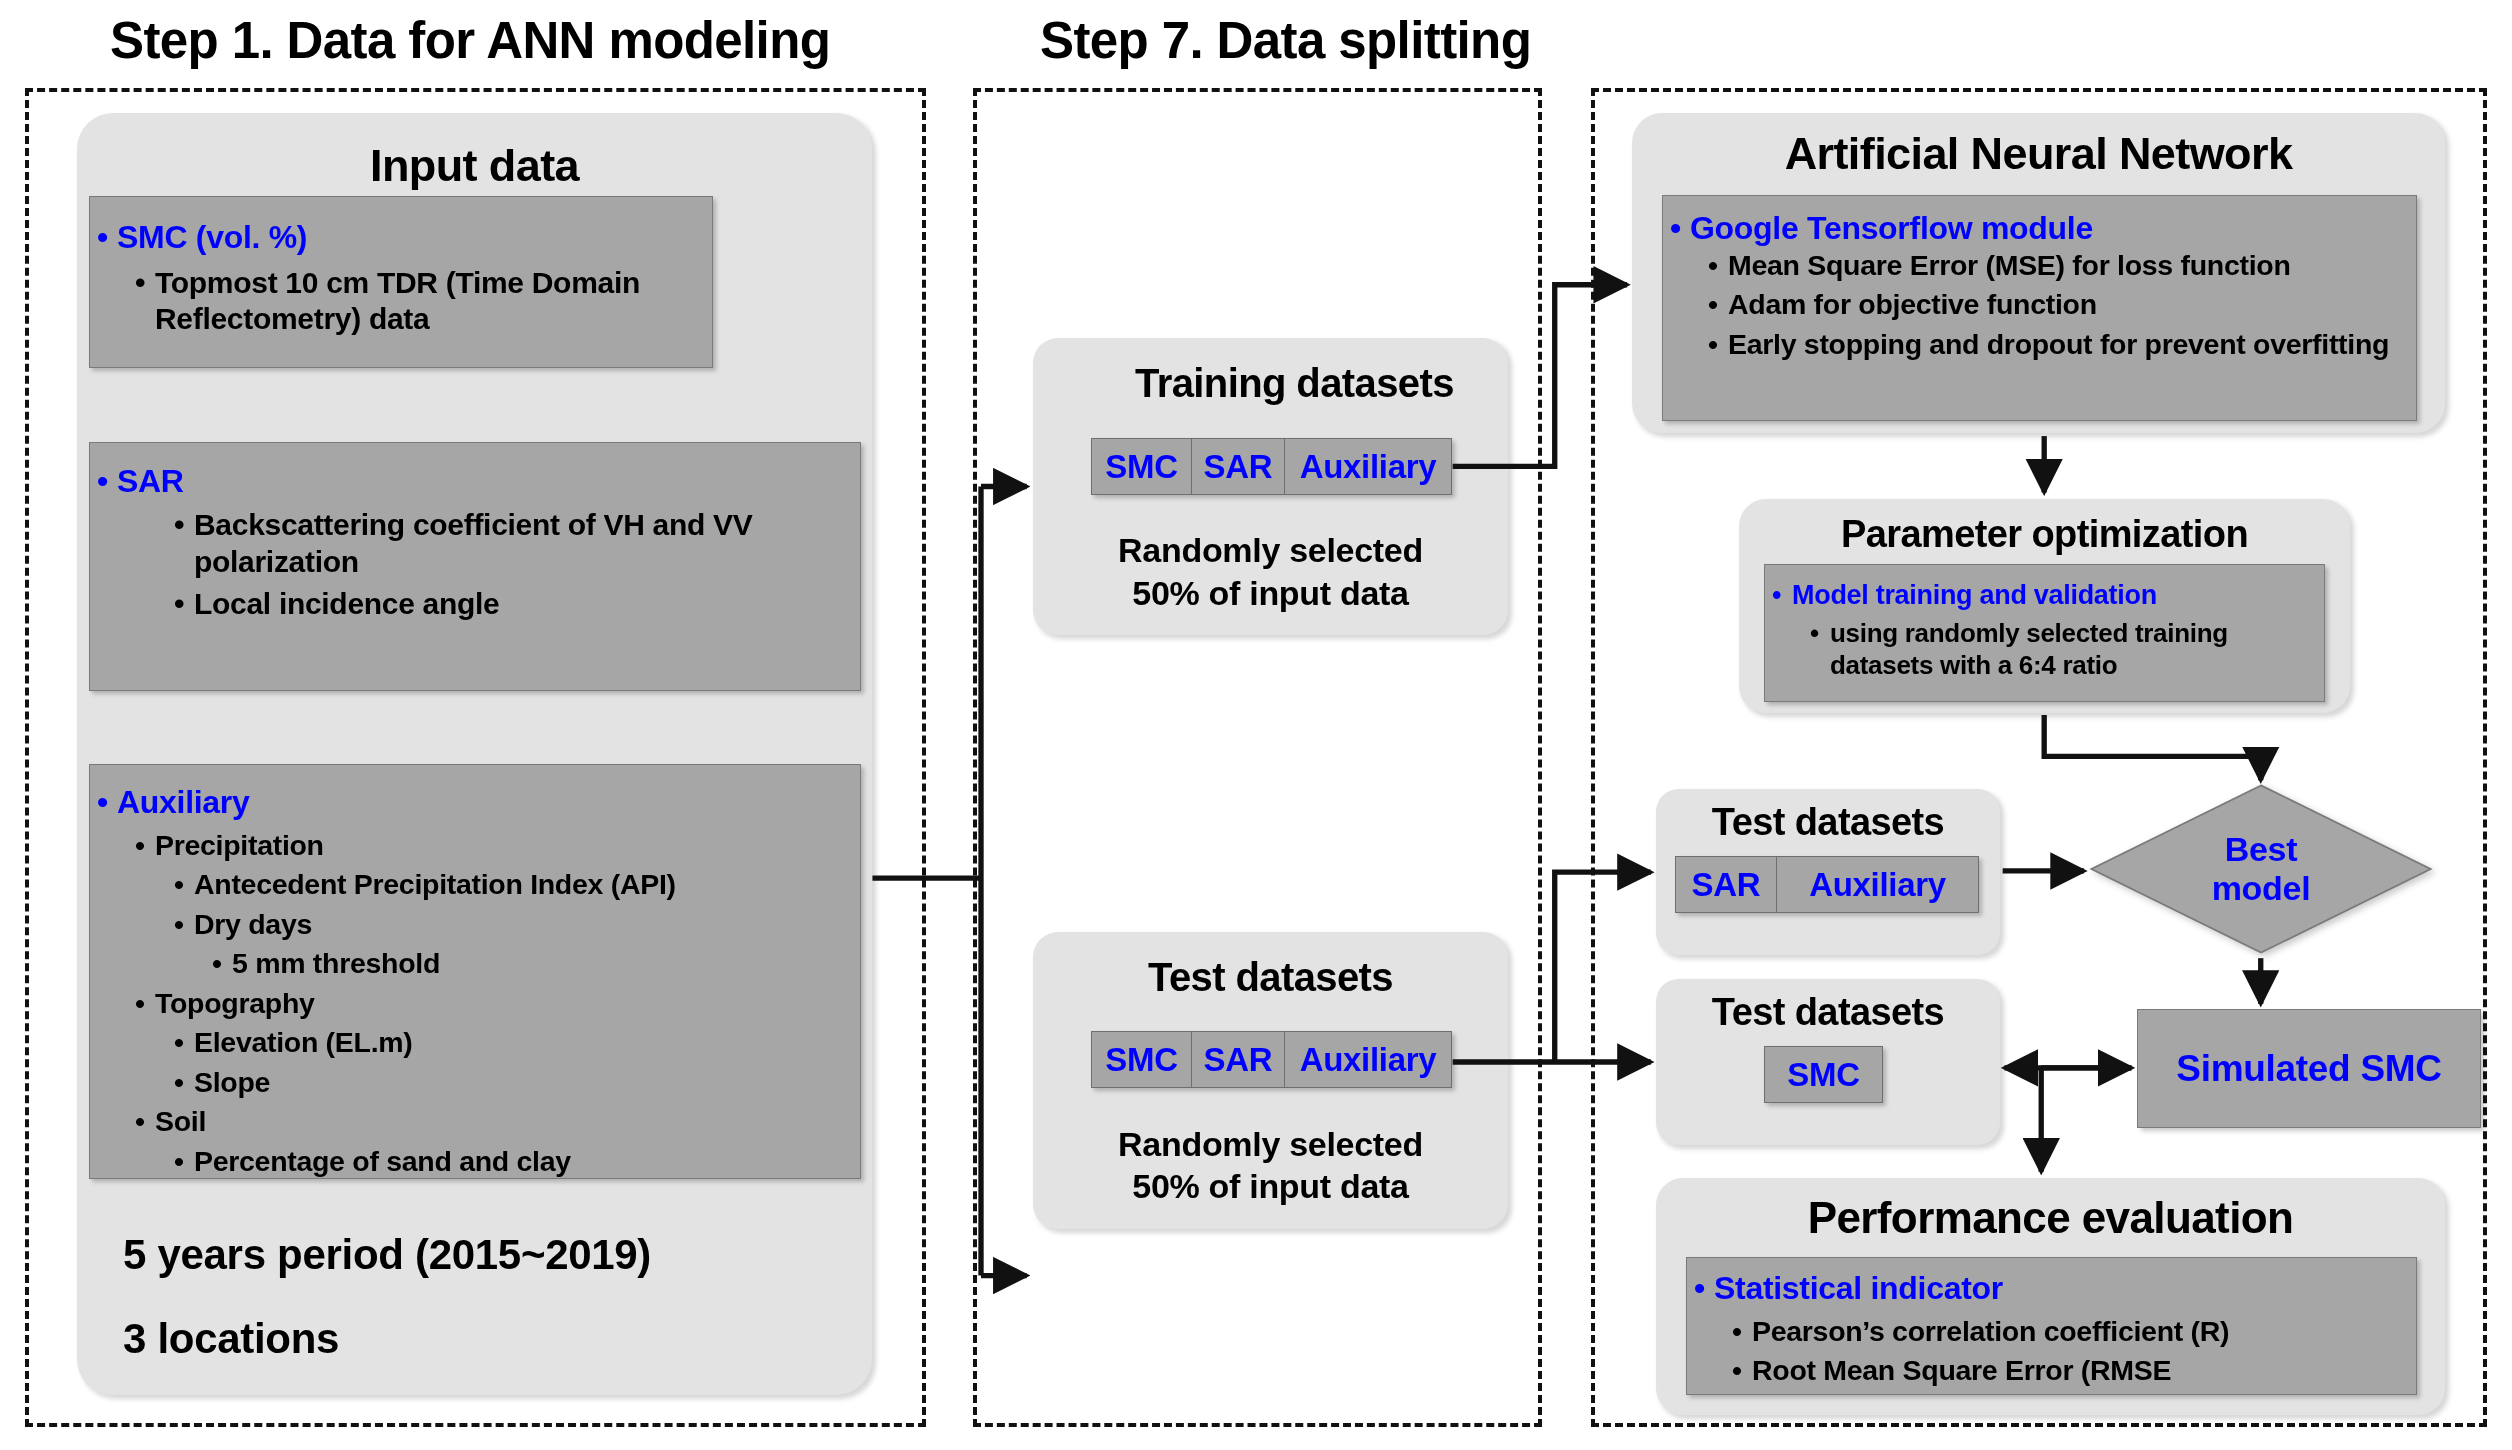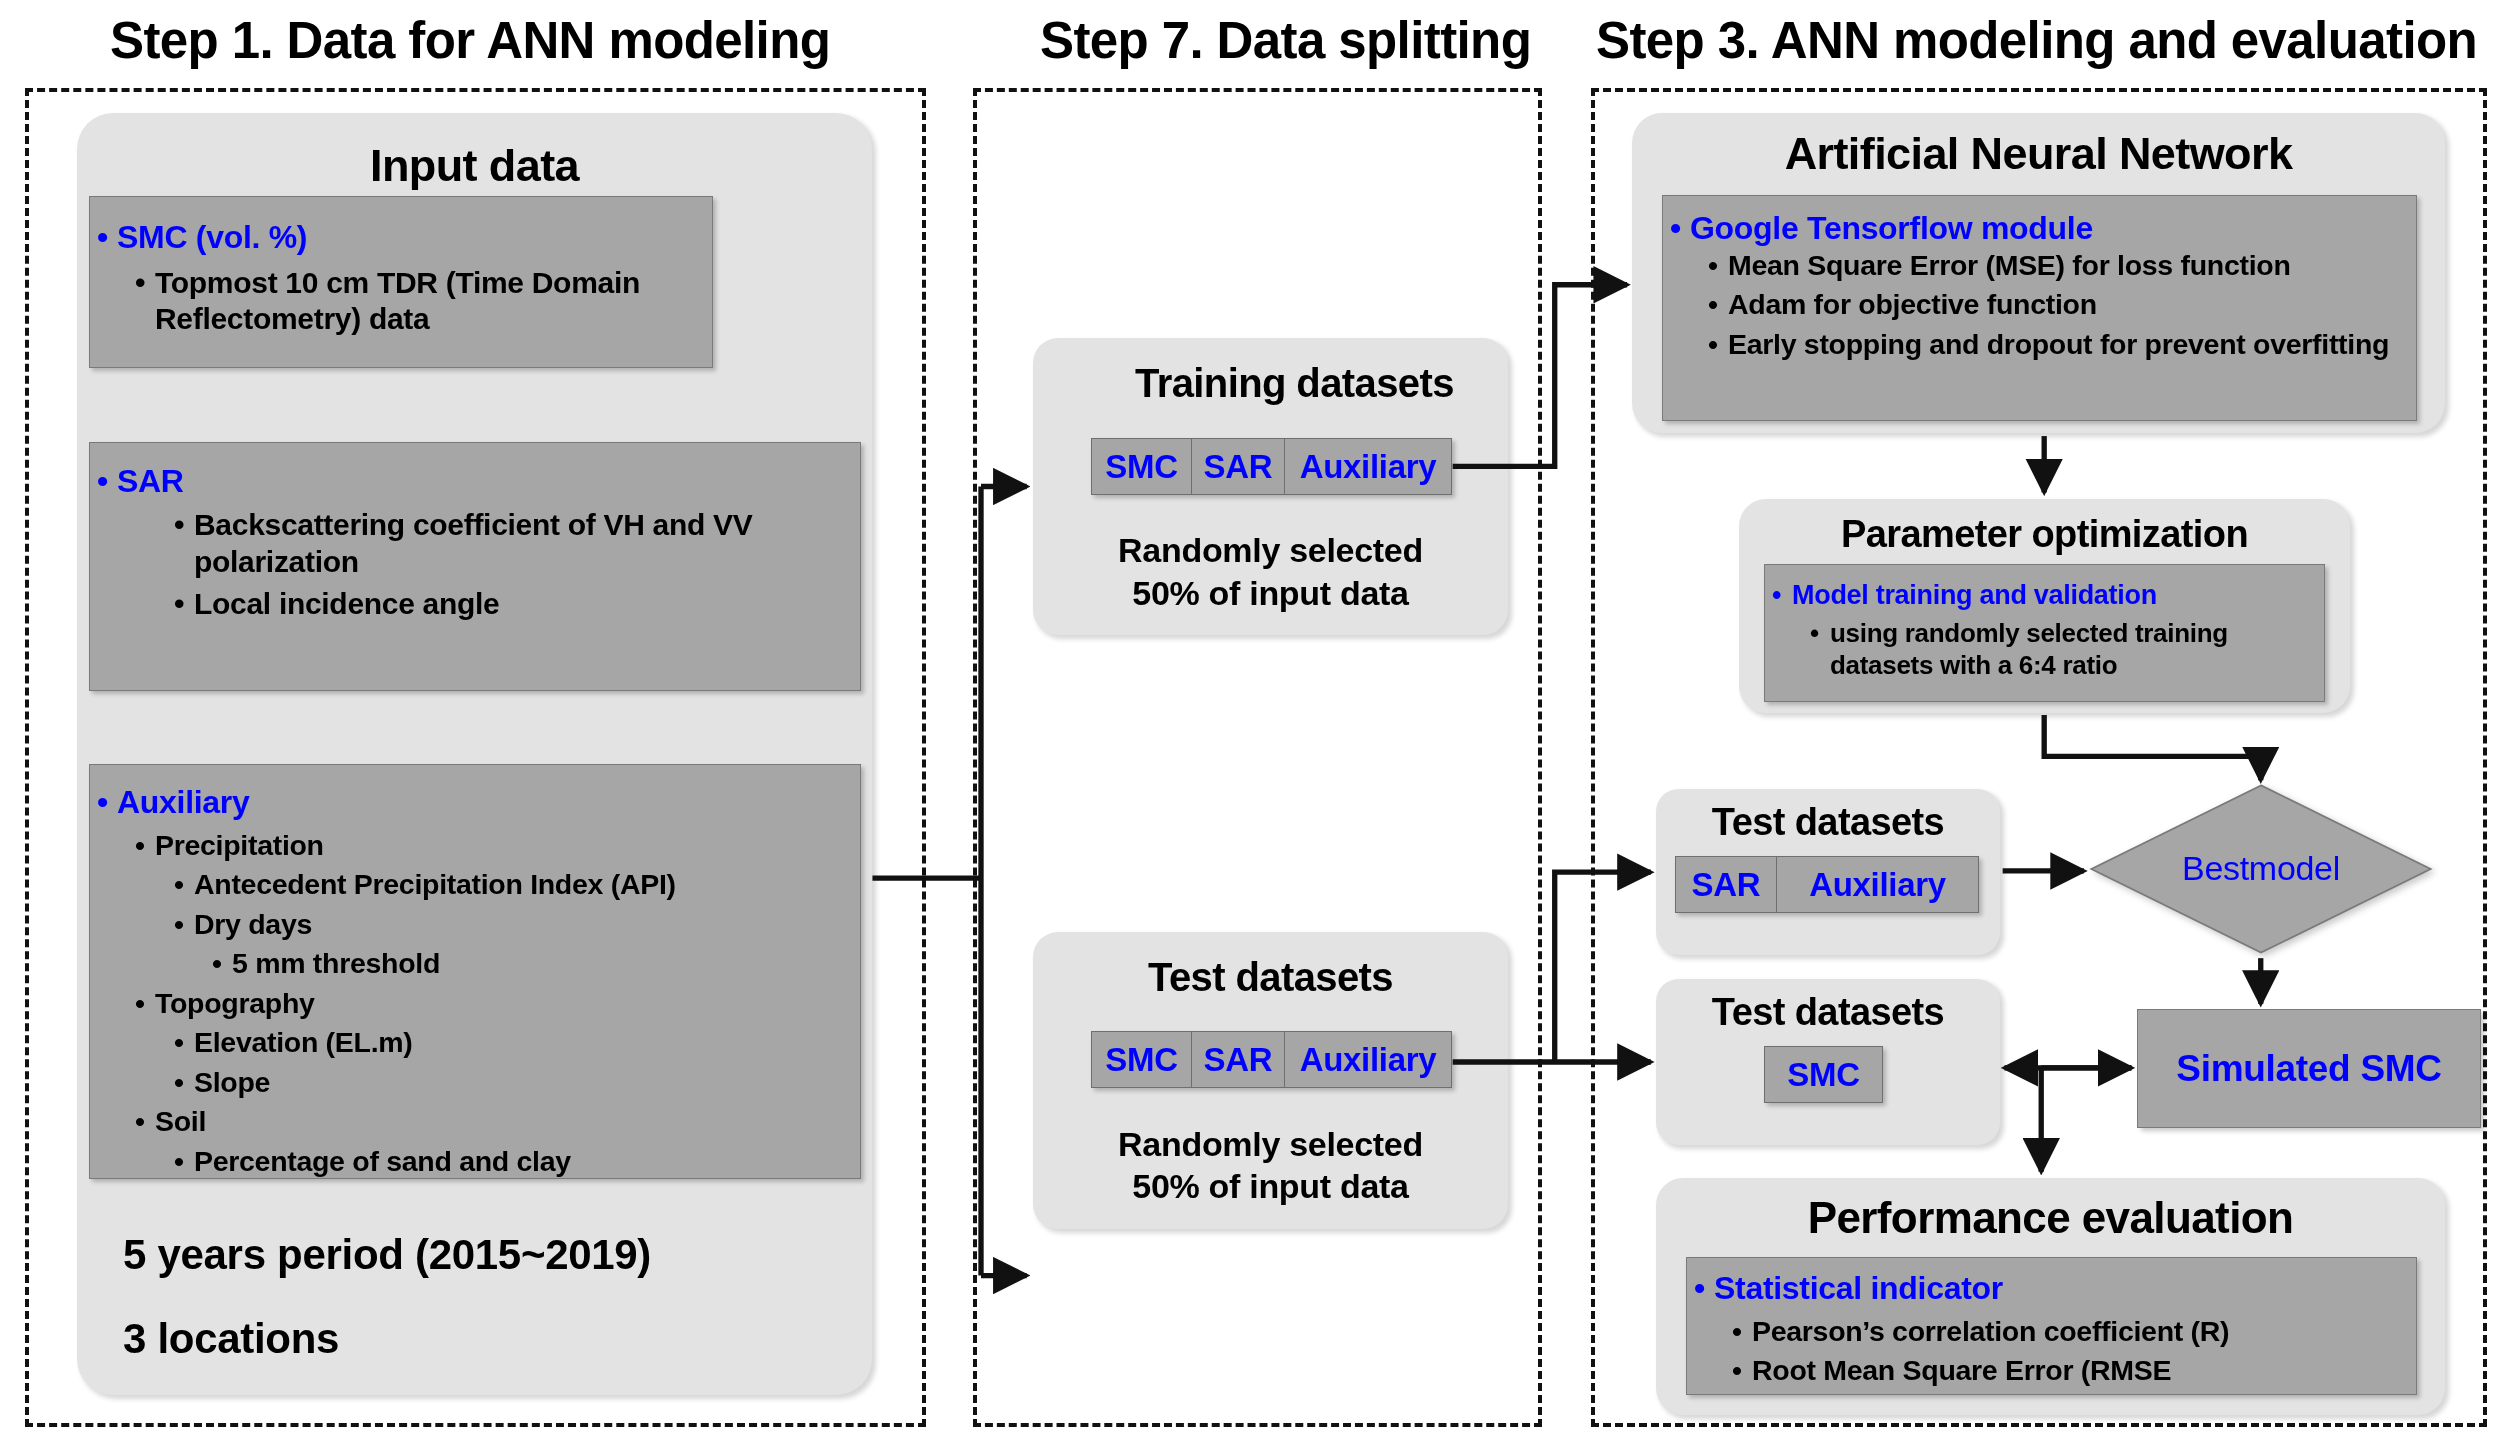--- a/index.html
+++ b/index.html
@@ -124,44 +124,44 @@
     font-weight: bold;
     letter-spacing: -0.3px;
   }
 
   
   .diamond-wrap { position: absolute; }
   .diamond-label {
     position: absolute;
     left: 0; right: 0; top: 0; bottom: 0;
     display: flex;
+    flex-direction: column;
     align-items: center;
     justify-content: center;
     color: #0000FF;
-    font-weight: normal;
+    font-weight: bold;
     line-height: 1.15;
     letter-spacing: -0.3px;
   }
 
   svg.edges {
     position: absolute;
     left: 0; top: 0;
     width: 2512px;
     height: 1450px;
     pointer-events: none;
   }
 </style>
 </head>
 <body>
 
 <div id="stage">
 
   <div class="step-title" style="left:110px; top:10.7px; font-size:51px;">Step 1. Data for ANN modeling</div>
   <div class="step-title" style="left:1040px; top:10.7px; font-size:51px;">Step 7. Data splitting</div>
-  <div class="step-title" style="left:1596px; top:10.7px; font-size:51px;">Step 3. ANN modeling and evaluation</div>
 
   <div class="dashed-frame" style="left:25px; top:88px; width:901px; height:1339px;"></div>
   <div class="dashed-frame" style="left:973px; top:88px; width:569px; height:1339px;"></div>
   <div class="dashed-frame" style="left:1591px; top:88px; width:896px; height:1339px;"></div>
 
   <div class="panel" style="left:77px; top:113px; width:795px; height:1282px;">
     <div class="panel-title" style="top:27px; font-size:45px;">Input data</div>
   </div>
 
   <div class="gbox" style="left:89px; top:196px; width:624px; height:172px;">

